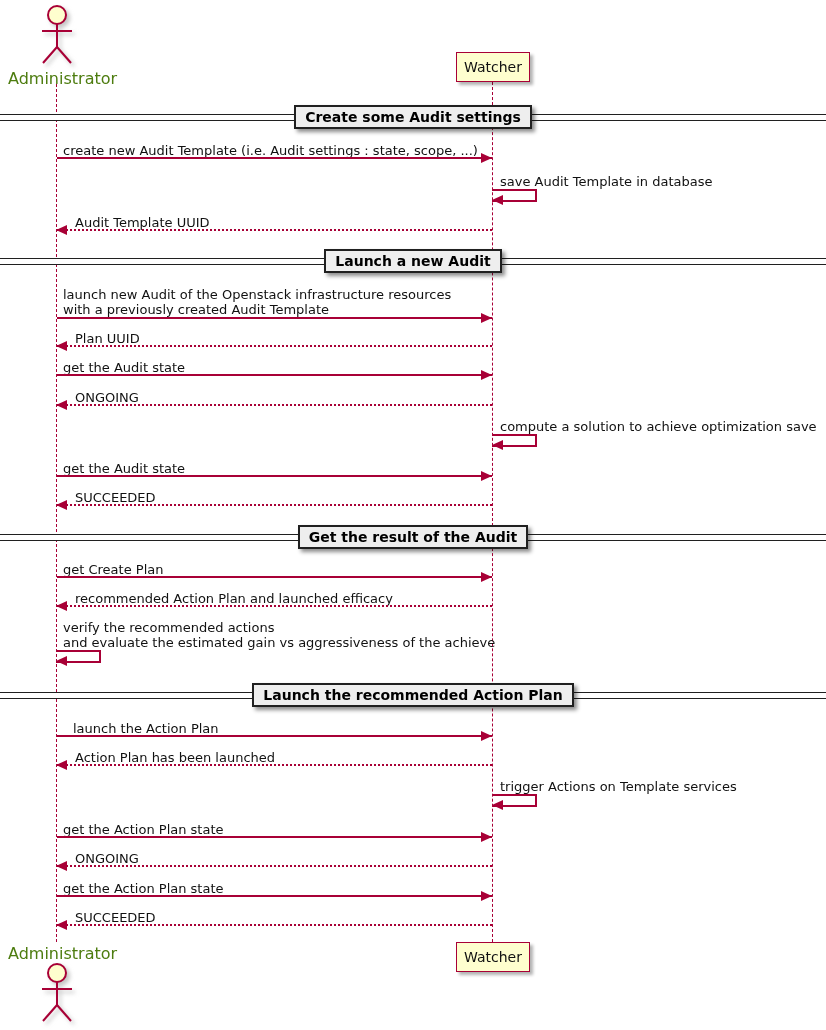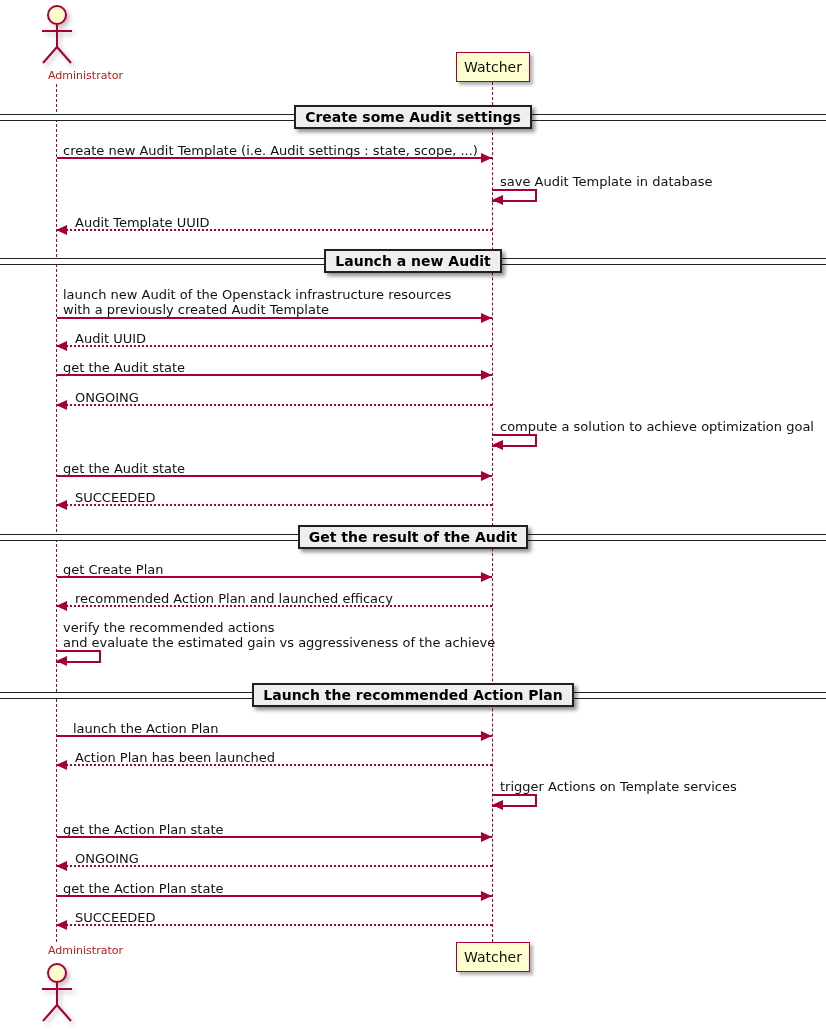--- a/index.html
+++ b/index.html
@@ -2,21 +2,21 @@
 <html><head>
 <meta charset="utf-8">
 <style>
   html,body{margin:0;padding:0;background:#ffffff;}
   body{font-family:"DejaVu Sans","Liberation Sans",sans-serif;color:#111;}
   #diagram{position:relative;width:826px;height:1030px;background:#fff;overflow:hidden;}
 
   .lifeline{position:absolute;width:0;border-left:1px dashed #A80036;}
 
   .actor-svg{position:absolute;filter:drop-shadow(3px 3px 2px rgba(150,150,150,0.55));}
-  .actor-label{position:absolute;font-size:11px;color:#b91c1c;white-space:nowrap;margin-left:40px;}
+  .actor-label{position:absolute;font-size:16px;color:#4d7c0f;white-space:nowrap;}
 
   .participant-box{position:absolute;background:#FEFECE;border:1.8px solid #A80036;
     box-shadow:3px 3px 3px rgba(0,0,0,0.3);display:flex;align-items:center;justify-content:center;
     font-size:14px;color:#111;box-sizing:border-box;}
 
   .divider{position:absolute;left:0;right:0;height:26px;display:flex;align-items:center;justify-content:center;}
   .divider-lines{position:absolute;left:0;right:0;top:50%;margin-top:-3px;height:5px;
     border-top:1.6px solid #202020;border-bottom:1.6px solid #202020;background:#fff;}
   .divider-box{position:relative;background:#EEEEEE;border:2px solid #202020;padding:2px 9px;
     font-weight:bold;font-size:14px;color:#000;box-shadow:3px 3px 4px rgba(0,0,0,0.45);white-space:nowrap;}
@@ -78,39 +78,39 @@
   </div>
 
   <div>
     <div class="msg-text" style="left:63px;top:287px">launch new Audit of the Openstack infrastructure resources
 with a previously created Audit Template</div>
     <div class="msg-line solid" style="left:57px;top:317px;width:435px"></div>
     <div class="ah ah-r" style="left:481px;top:313px"></div>
   </div>
 
   <div>
-    <div class="msg-text" style="left:75px;top:331px">Audit UUID</div>
+    <div class="msg-text" style="left:75px;top:331px">Plan UUID</div>
     <div class="msg-line dotted" style="left:57px;top:345px;width:435px"></div>
     <div class="ah ah-l" style="left:56px;top:341px"></div>
   </div>
 
   <div>
     <div class="msg-text" style="left:63px;top:360px">get the Audit state</div>
     <div class="msg-line solid" style="left:57px;top:374px;width:435px"></div>
     <div class="ah ah-r" style="left:481px;top:370px"></div>
   </div>
 
   <div>
     <div class="msg-text" style="left:75px;top:390px">ONGOING</div>
     <div class="msg-line dotted" style="left:57px;top:404px;width:435px"></div>
     <div class="ah ah-l" style="left:56px;top:400px"></div>
   </div>
 
   <div>
-    <div class="msg-text" style="left:500px;top:419px">compute a solution to achieve optimization goal</div>
+    <div class="msg-text" style="left:500px;top:419px">compute a solution to achieve optimization save</div>
     <div class="self-loop" style="left:492px;top:434px"></div>
     <div class="ah ah-l" style="left:492px;top:440px"></div>
   </div>
 
   <div>
     <div class="msg-text" style="left:63px;top:461px">get the Audit state</div>
     <div class="msg-line solid" style="left:57px;top:475px;width:435px"></div>
     <div class="ah ah-r" style="left:481px;top:471px"></div>
   </div>
 

